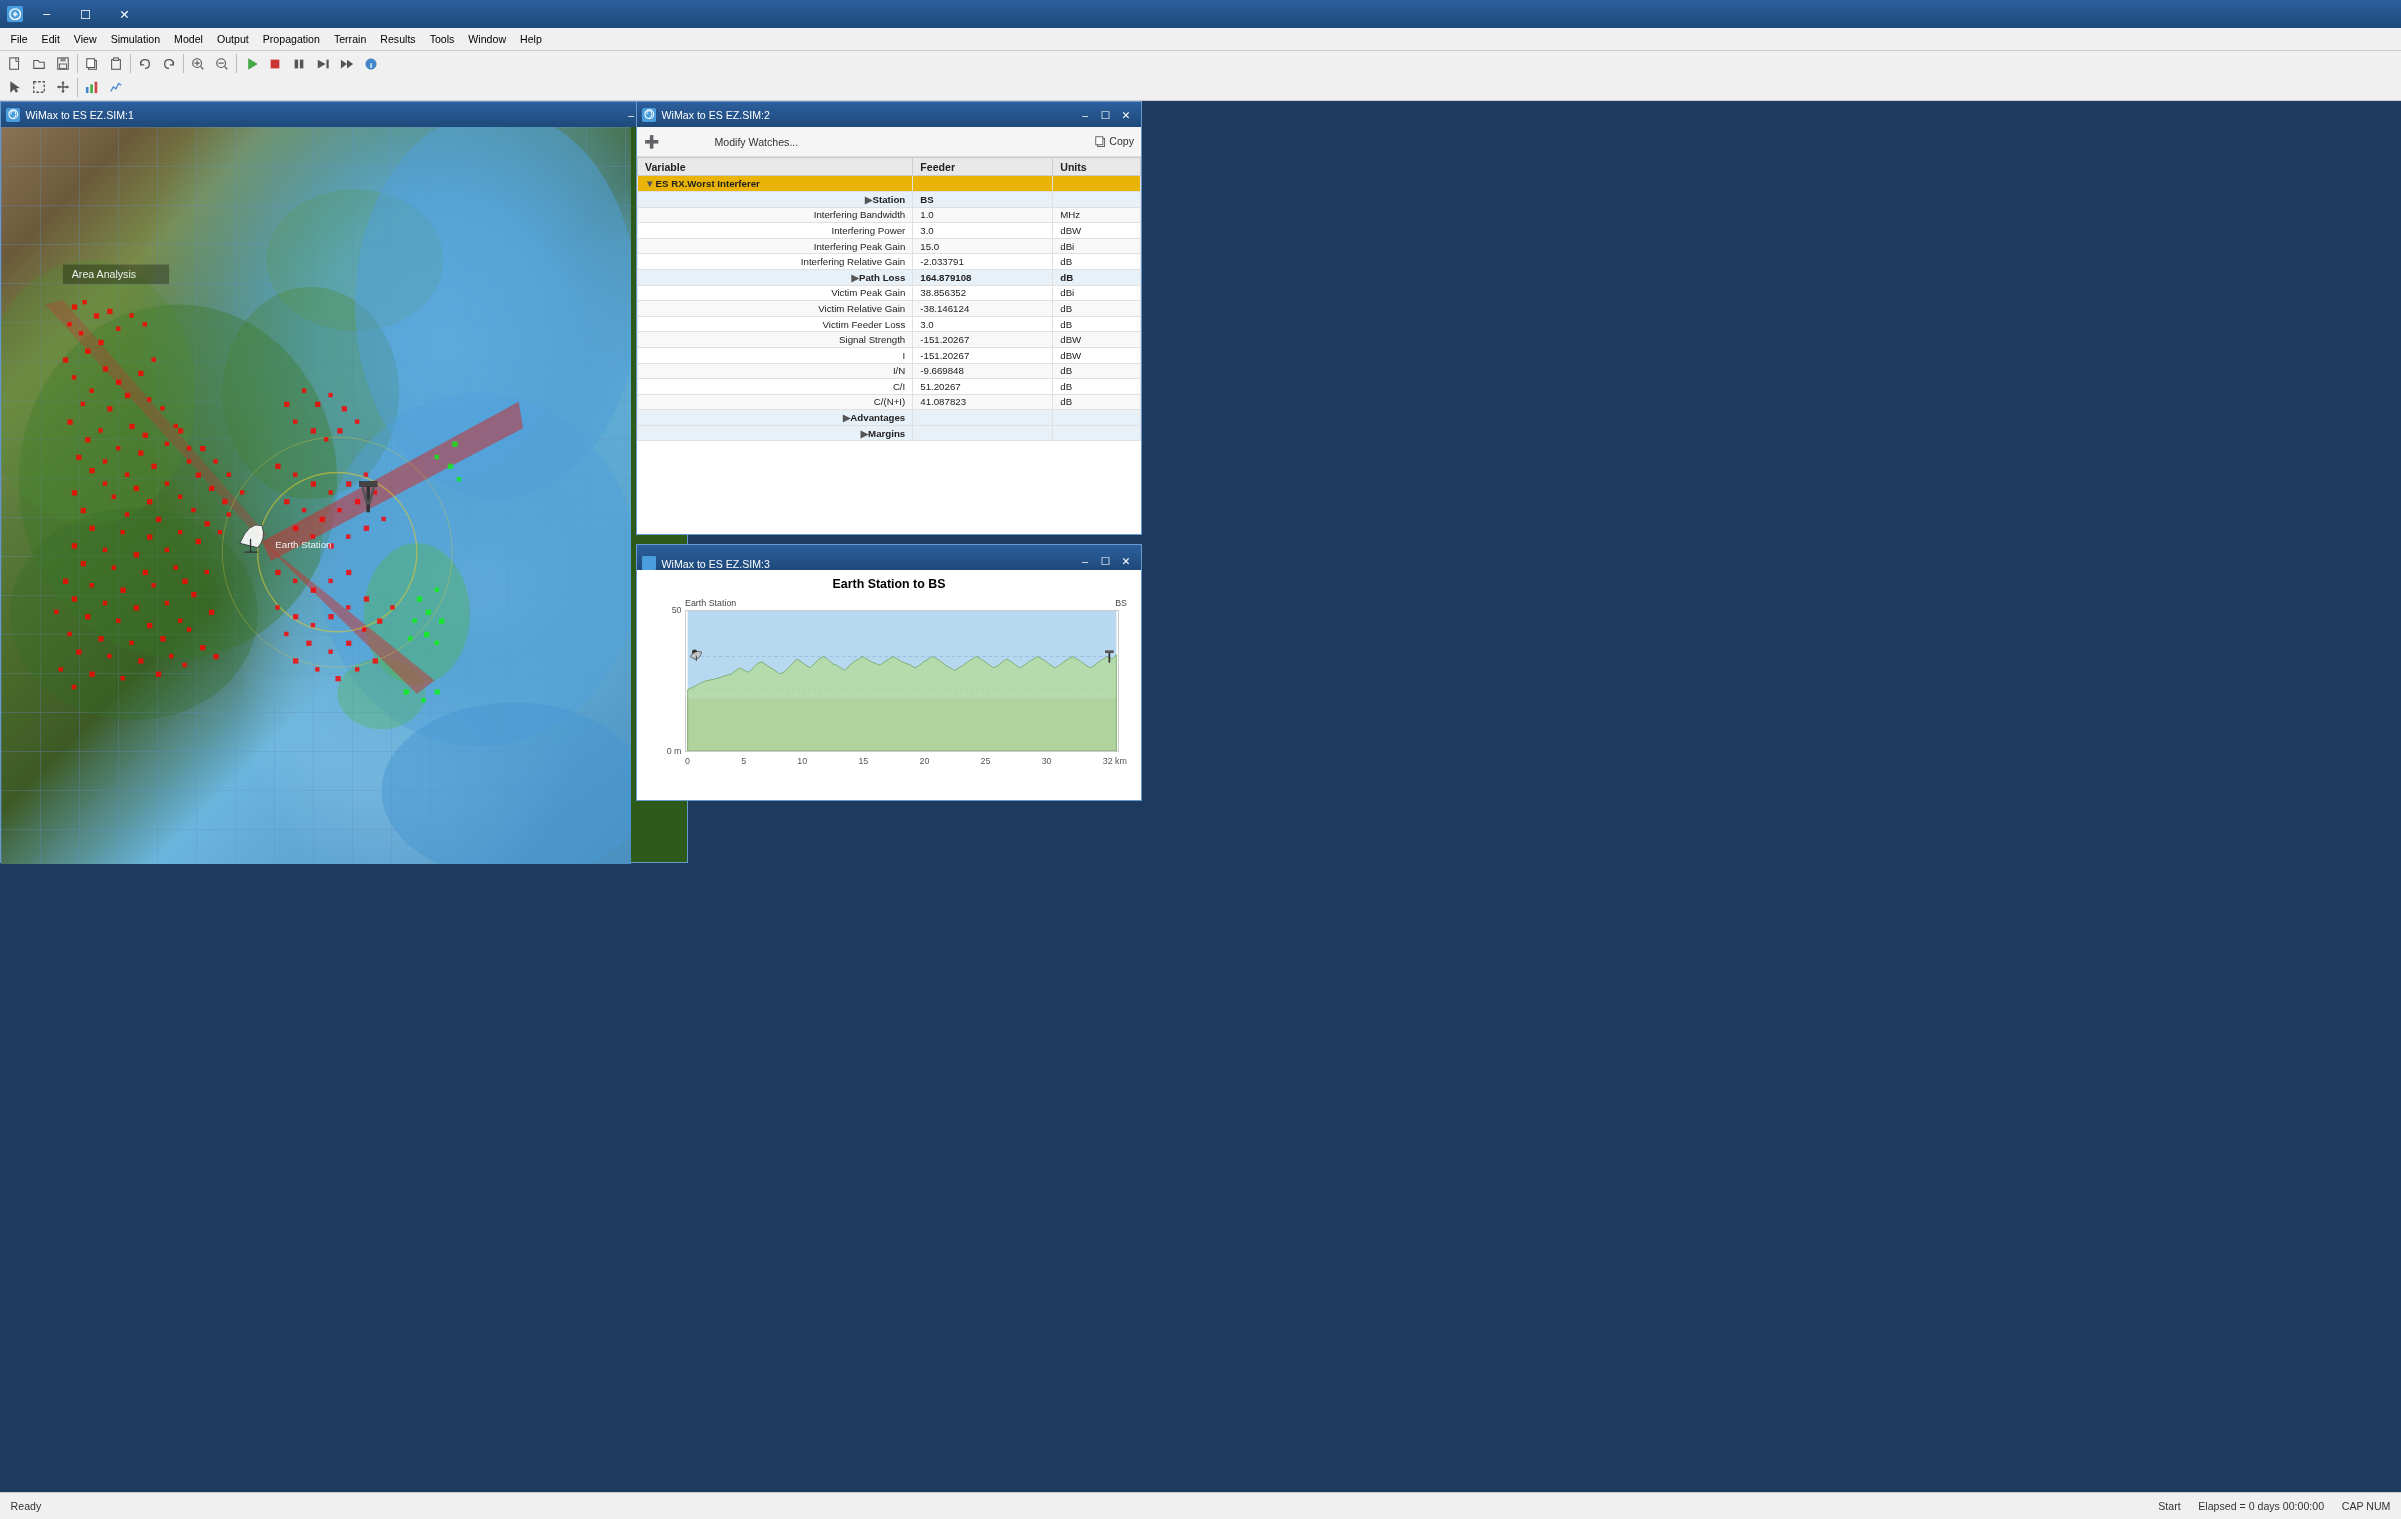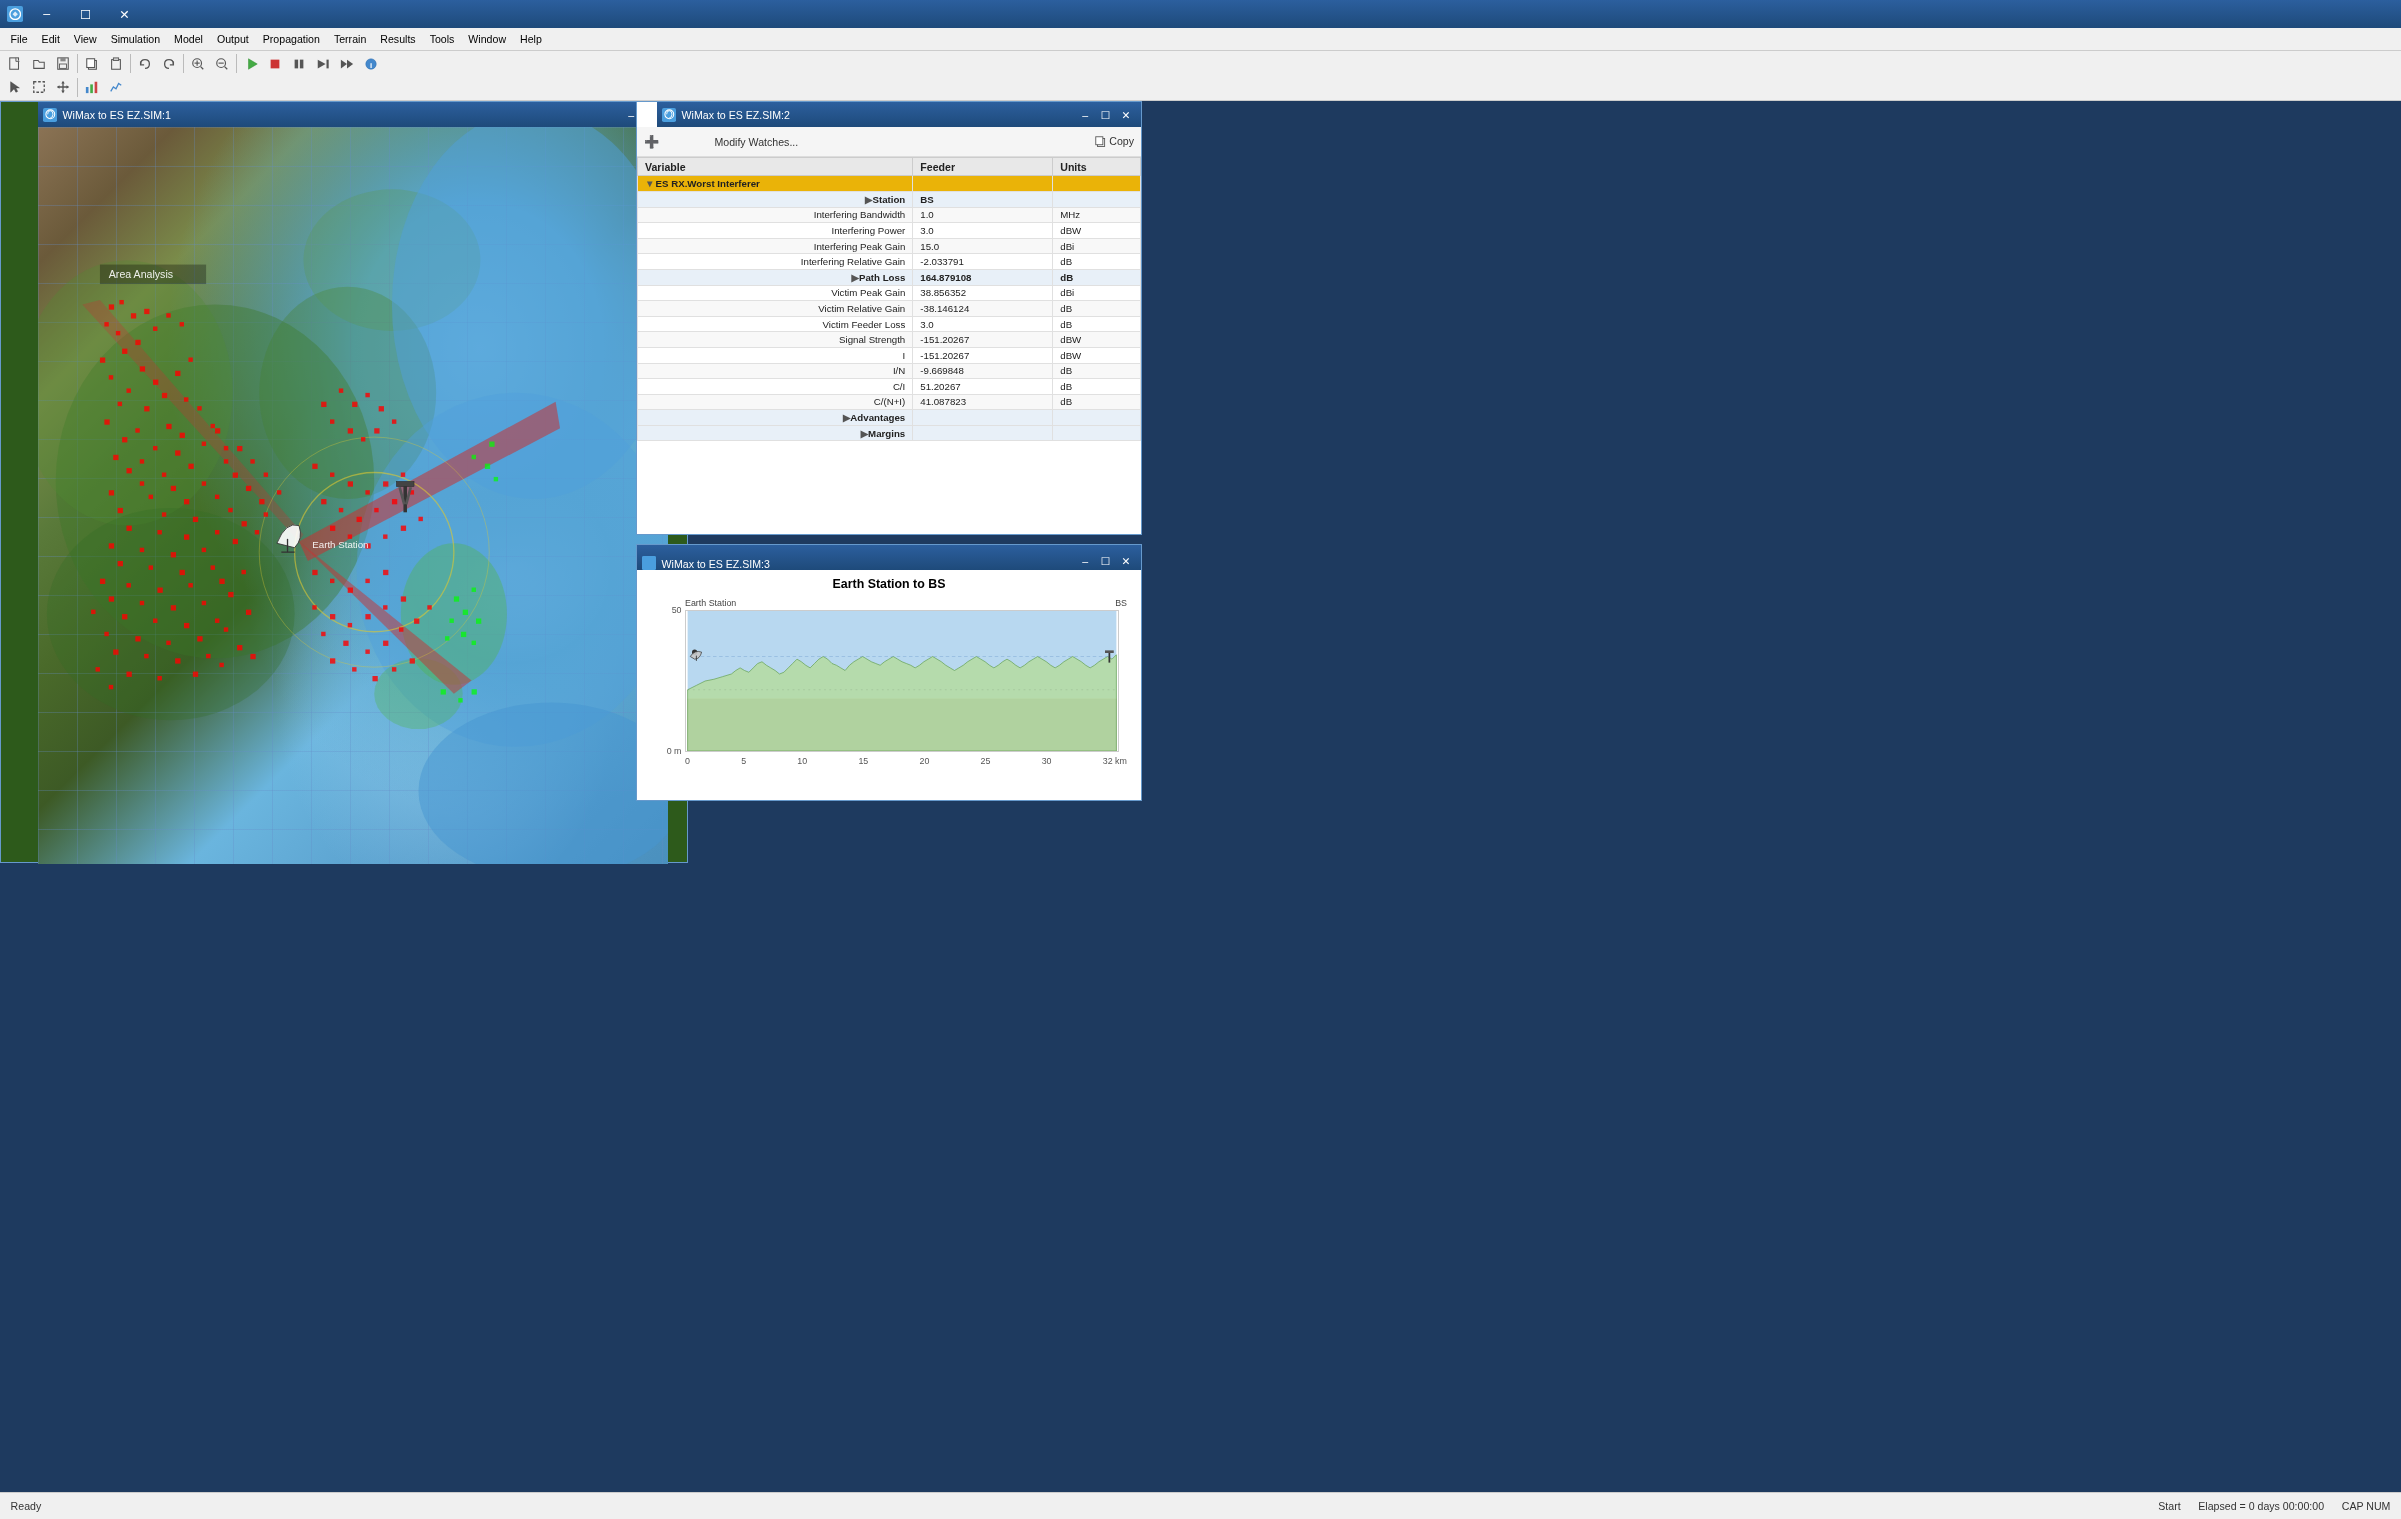--- a/index.html
+++ b/index.html
@@ -105,21 +105,20 @@
 
     
     #map-window {
       position: absolute;
       left: 0;
       top: 0;
       width: 688px;
       height: 762px;
       background: #2d5a1b;
       border: 1.8px solid #6699cc;
-      padding-left: 37px;
     }
     #map-window-titlebar {
       height: 25px;
       background: linear-gradient(to bottom, #2c5f9e, #1e4a7a);
       display: flex;
       align-items: center;
       padding: 0 5.3px;
       color: white;
       font-size: 10.6px;
     }
@@ -175,21 +174,20 @@
       border: 1.8px solid #6699cc;
     }
     #panel-titlebar {
       height: 25px;
       background: linear-gradient(to bottom, #2c5f9e, #1e4a7a);
       display: flex;
       align-items: center;
       padding: 0 5.3px;
       color: white;
       font-size: 10.6px;
-      margin-left: 20px;
     }
     #panel-titlebar .win-icon {
       width: 14px; height: 14px; background: #4a9ede; border-radius: 1.8px;
       margin-right: 5.3px; font-size: 8px; display: flex; align-items:center; justify-content:center; color:white;
     }
     #panel-titlebar .title { flex: 1; }
     #panel-titlebar .btns { display: flex; gap: 0.9px; align-items: center; }
     #panel-titlebar .wbtn {
       width: 19.5px; height: 17.7px; background: transparent; border: none; color: white;
       font-size: 10.6px; cursor: pointer; display: flex; align-items:center; justify-content:center;

